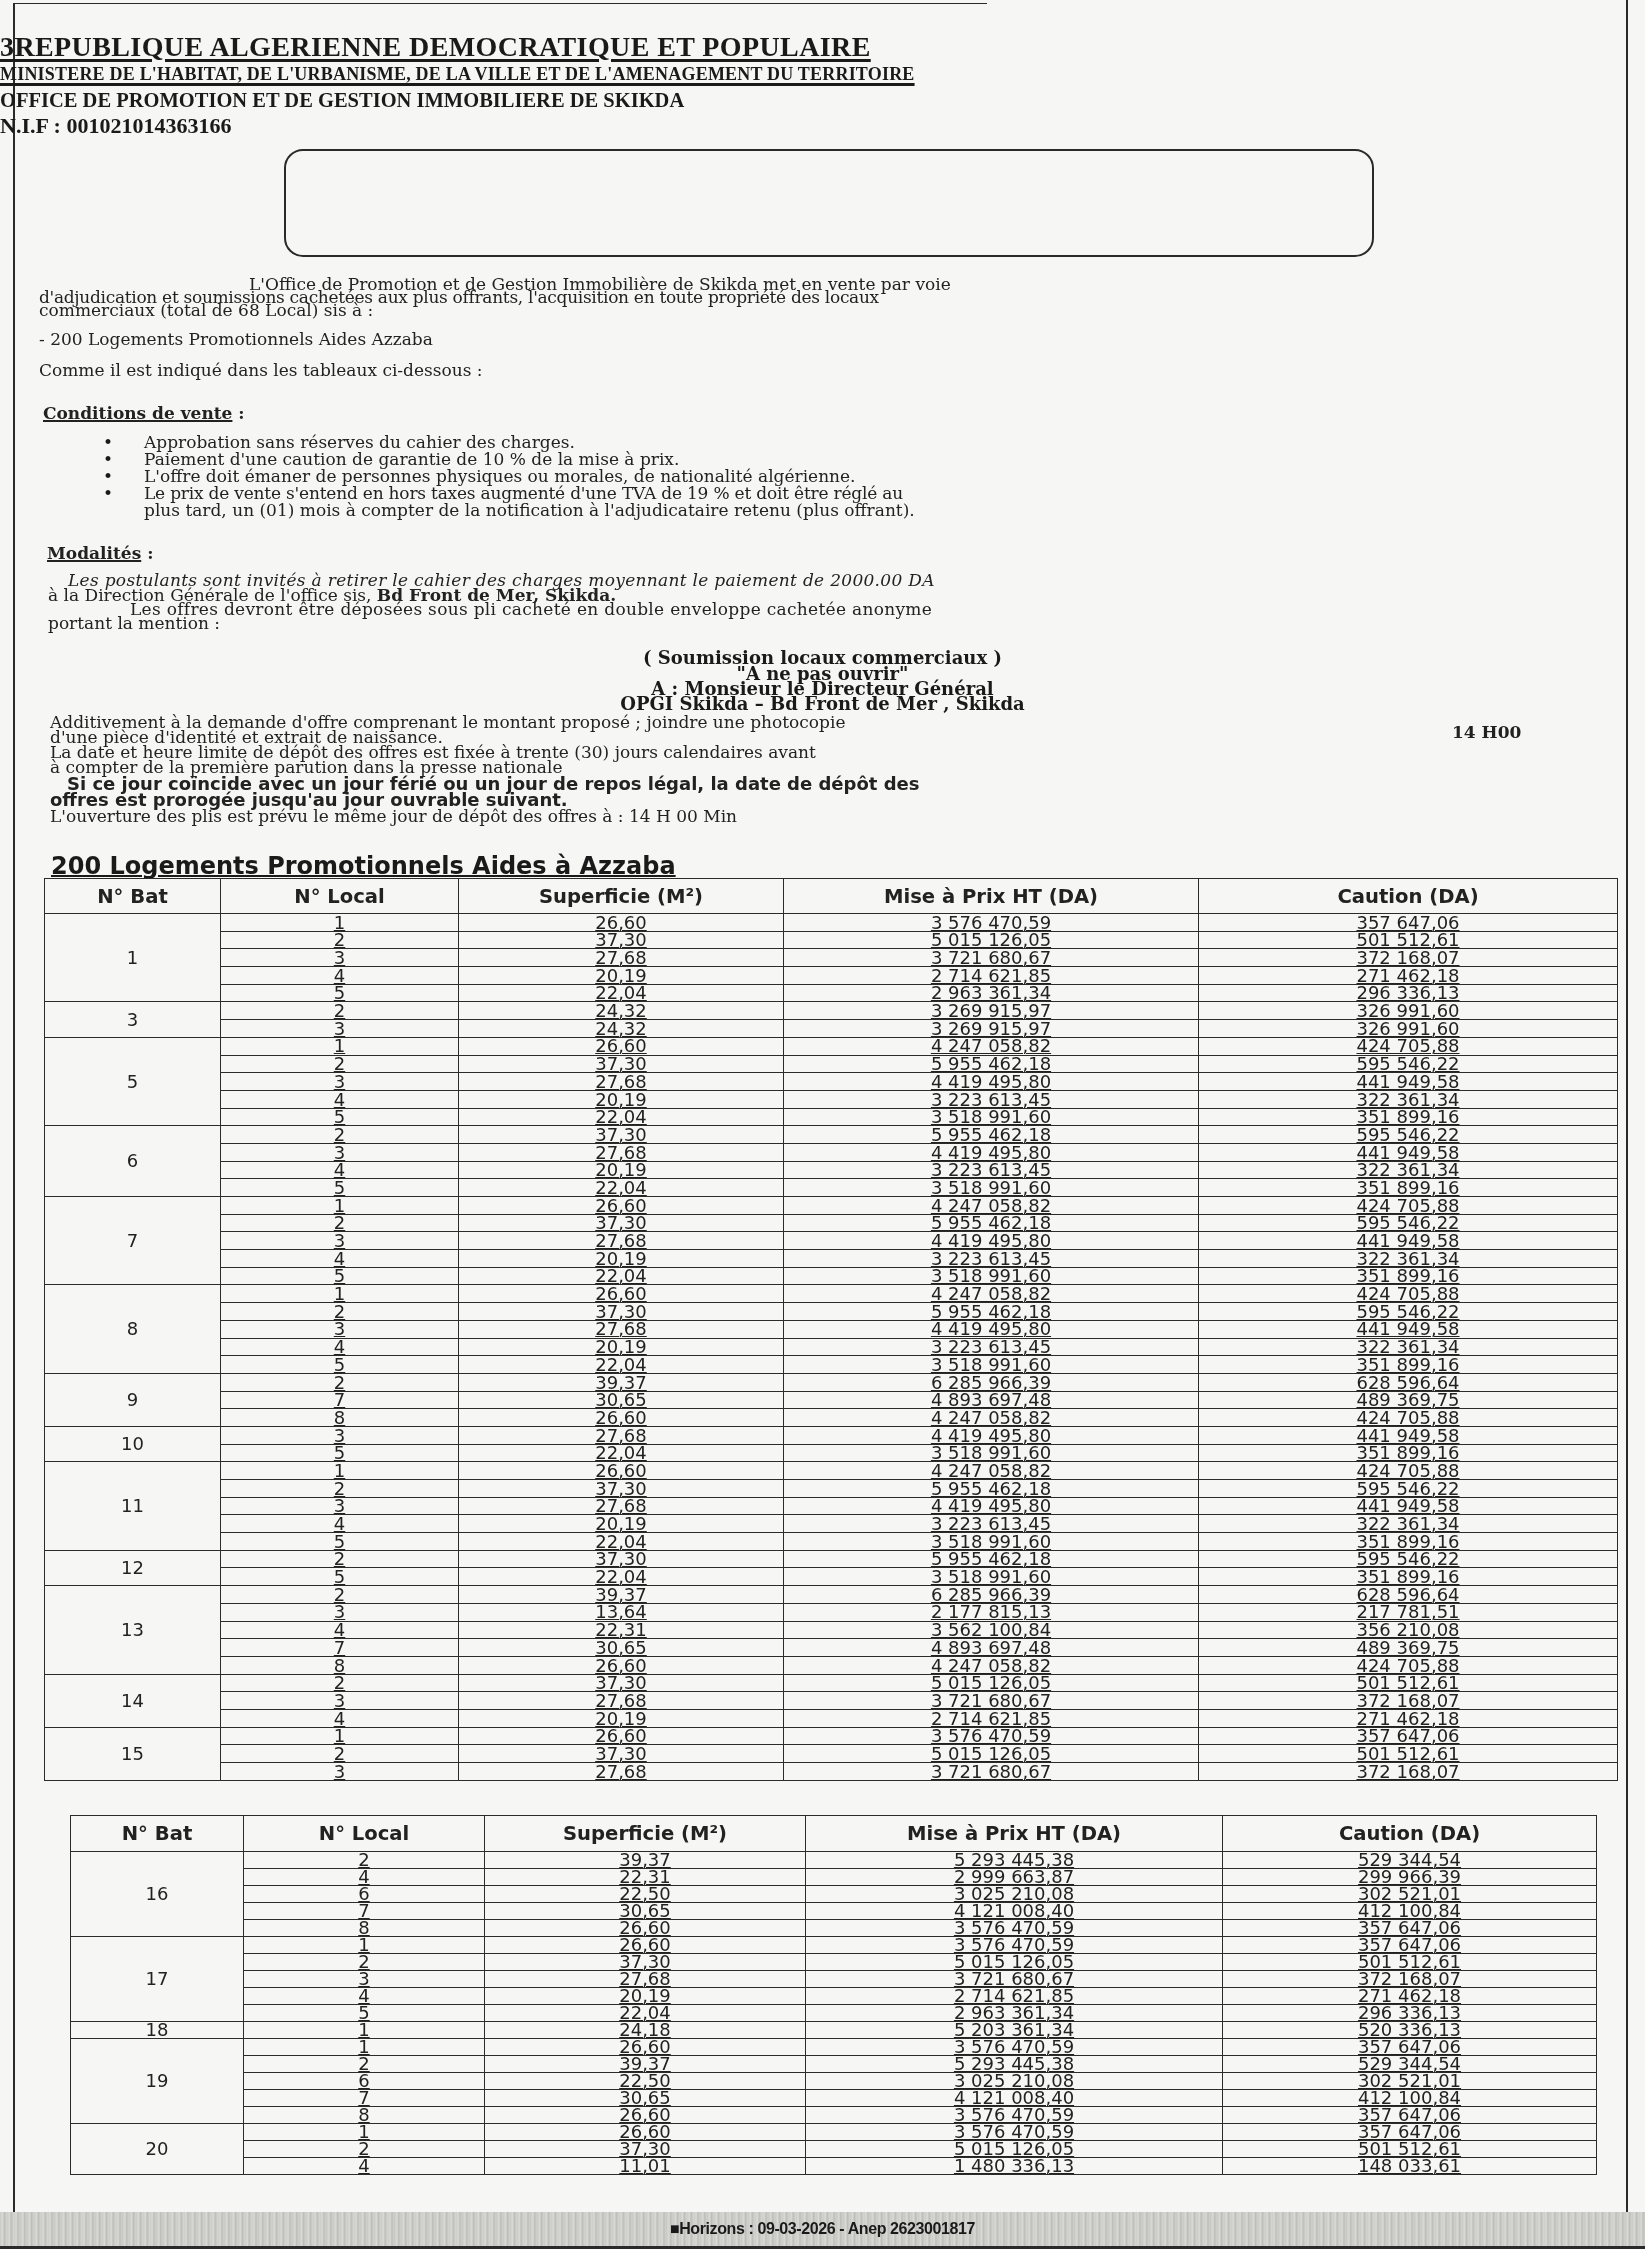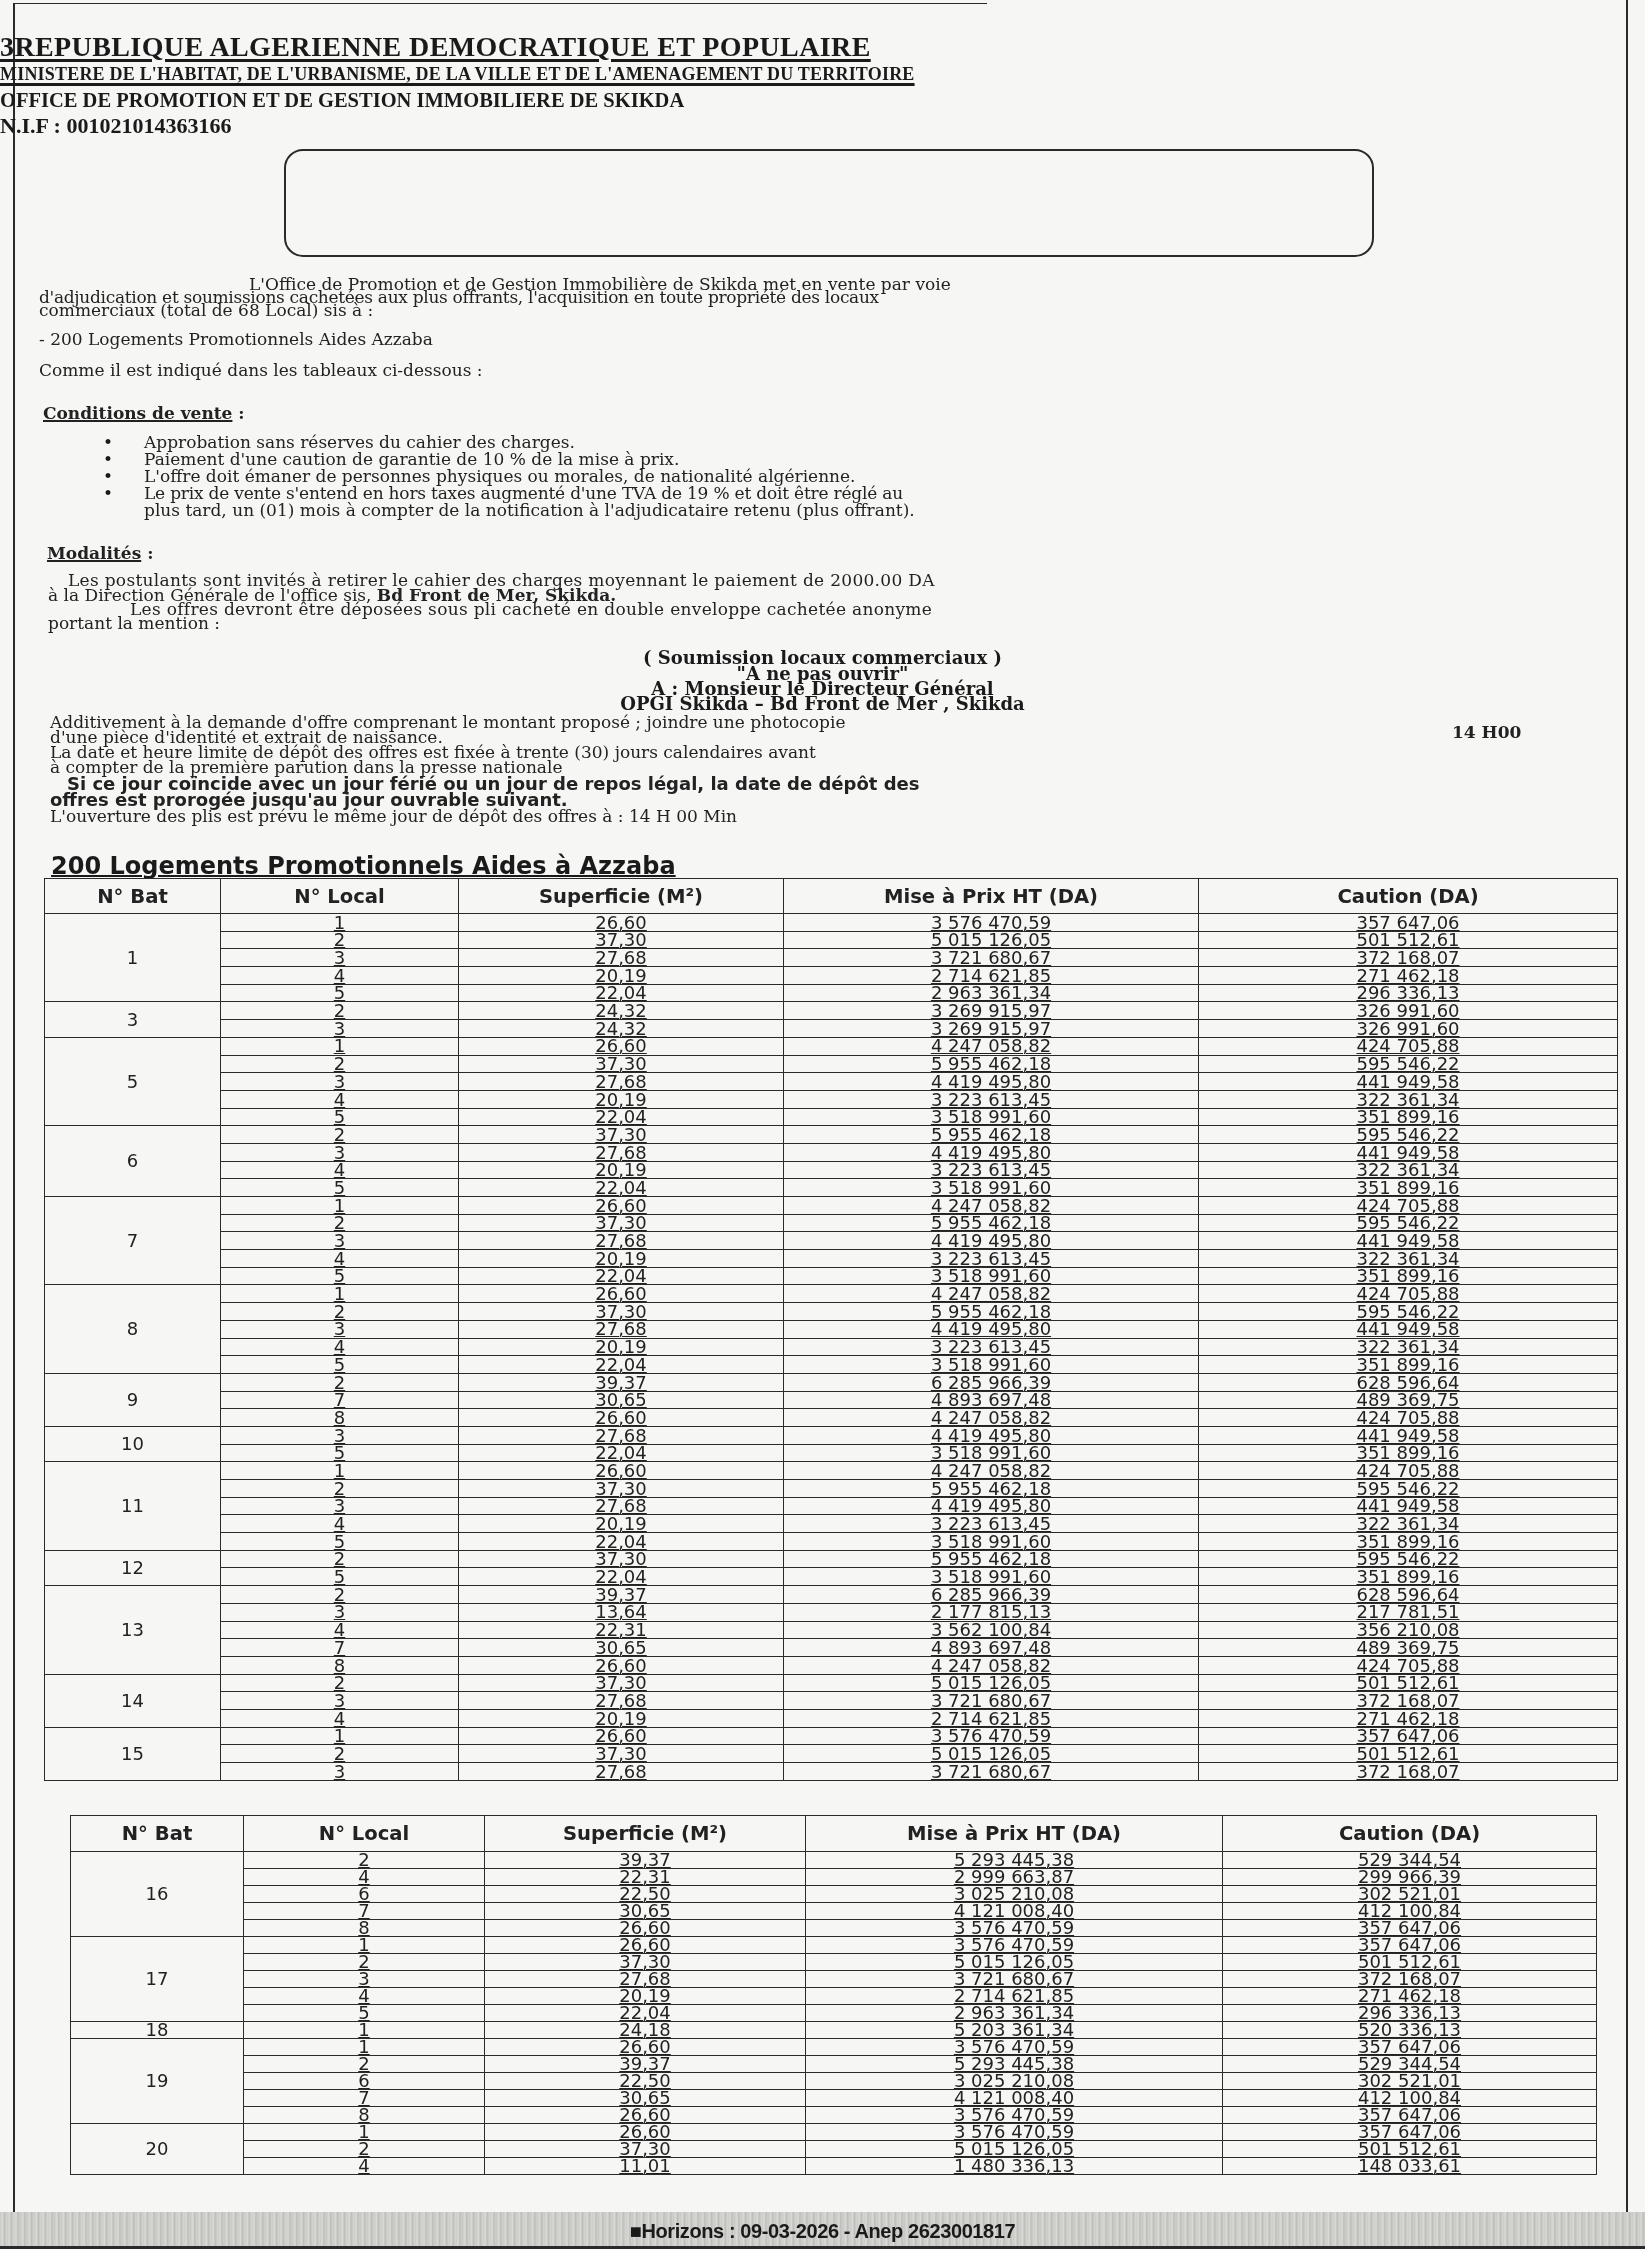--- a/index.html
+++ b/index.html
@@ -50,21 +50,21 @@
   #t1 td { height: 16.7px; }
   #t2 { left: 70px; top: 1815px; width: 1526px; }
   #t2 th { height: 35px; }
   #t2 td { height: 16px; }
 
   .footer-band {
     position: absolute; left: 0; top: 2212px; width: 1645px; height: 34px;
     background: repeating-linear-gradient(90deg, #c9c9c6 0px, #d9d9d6 2.6px, #bdbdba 4.3px, #d4d4d1 6.8px);
     border-bottom: 3.4px solid #2a2a2a;
   }
-  .footer-text { position: absolute; left: 0; top: 2220px; width: 1645px; text-align: center; font-family: "Liberation Sans", sans-serif; font-weight: bold; font-size: 20px; color: #1a1a1a; letter-spacing: -0.4px; }
+  .footer-text { position: absolute; left: 0; top: 2220px; width: 1645px; text-align: center; font-family: "Liberation Sans", sans-serif; font-weight: bold; font-size: 16px; color: #1a1a1a; letter-spacing: -0.4px; }
 </style>
 </head>
 <body>
 
 <div class="page-border-top"></div>
 <div class="page-border-left"></div>
 <div class="page-border-right"></div>
 
 <div class="hdr hdr-1"><span>3REPUBLIQUE ALGERIENNE DEMOCRATIQUE ET POPULAIRE</span></div>
 <div class="hdr hdr-2"><span>MINISTERE DE L'HABITAT, DE L'URBANISME, DE LA VILLE ET DE L'AMENAGEMENT DU TERRITOIRE</span></div>
@@ -85,21 +85,21 @@
 <div class="txt" style="left:144px; top:434px;">Approbation sans réserves du cahier des charges.</div>
 <div class="bullet" style="left:103px; top:449px;">•</div>
 <div class="txt" style="left:144px; top:451px;">Paiement d'une caution de garantie de 10 % de la mise à prix.</div>
 <div class="bullet" style="left:103px; top:466px;">•</div>
 <div class="txt" style="left:144px; top:468px;">L'offre doit émaner de personnes physiques ou morales, de nationalité algérienne.</div>
 <div class="bullet" style="left:103px; top:483px;">•</div>
 <div class="txt" style="left:144px; top:485px; letter-spacing:-0.2px;">Le prix de vente s'entend en hors taxes augmenté d'une TVA de 19 % et doit être réglé au</div>
 <div class="txt" style="left:144px; top:502px;">plus tard, un (01) mois à compter de la notification à l'adjudicataire retenu (plus offrant).</div>
 
 <div class="txt" style="left:47px; top:545px;"><span class="ul">Modalités</span><span class="bold"> :</span></div>
-<div class="txt" style="left:68px; top:572px; letter-spacing:0.3px;">Les postulants sont invités à retirer le cahier des charges moyennant le paiement de 2000.00 DA</div>
+<div class="txt" style="left:68px; top:572px; letter-spacing:0.3px;font-style:italic;">Les postulants sont invités à retirer le cahier des charges moyennant le paiement de 2000.00 DA</div>
 <div class="txt" style="left:48px; top:587px;"><span>à la Direction Générale de l'office sis, </span><span class="bold">Bd Front de Mer, Skikda.</span></div>
 <div class="txt" style="left:130px; top:601px; letter-spacing:0.3px;">Les offres devront être déposées  sous pli cacheté en double enveloppe cachetée anonyme</div>
 <div class="txt" style="left:48px; top:615px;">portant la mention :</div>
 
 <div class="center" style="top:649px;">( Soumission locaux commerciaux )</div>
 <div class="center" style="top:665px;">"A ne pas ouvrir"</div>
 <div class="center" style="top:680px;">A : Monsieur le Directeur Général</div>
 <div class="center" style="top:695px;">OPGI Skikda – Bd Front de Mer , Skikda</div>
 
 <div class="txt" style="left:50px; top:714px;">Additivement  à la demande d'offre comprenant le montant proposé ; joindre une photocopie</div>

